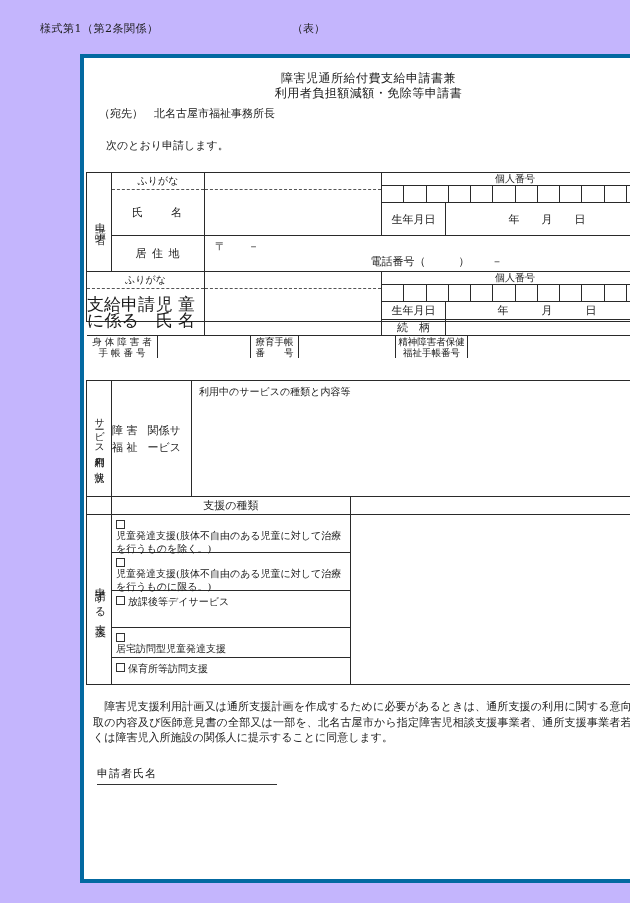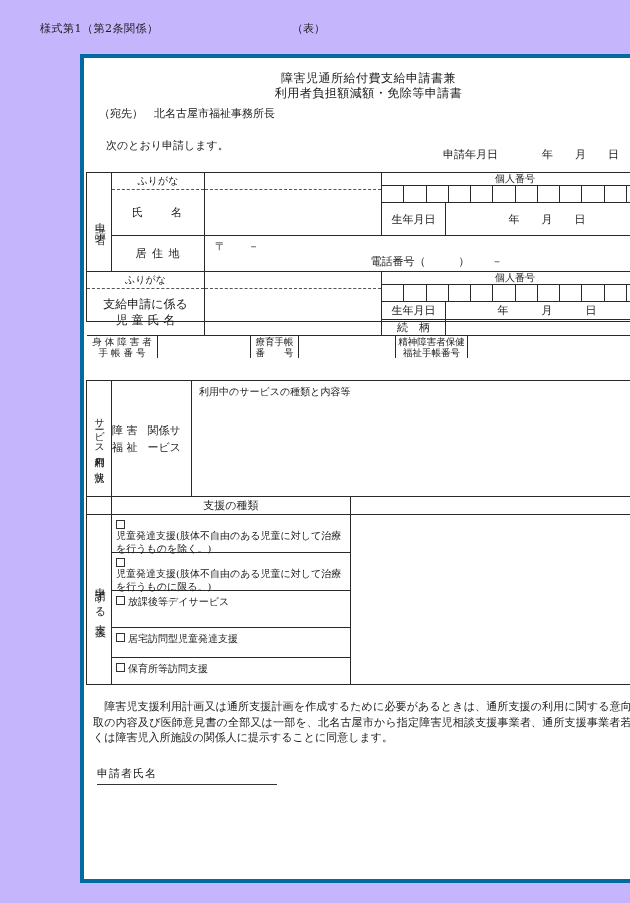--- a/index.html
+++ b/index.html
@@ -52,42 +52,42 @@
   .rowAddr{flex:1;display:flex;}
   .addrLabel{width:93px;display:flex;align-items:center;justify-content:center;font-size:11px;letter-spacing:1px;}
   .addrVal{flex:1;display:flex;flex-direction:column;justify-content:space-between;font-size:11px;}
   .postal{padding:3px 0 0 10px;}
   .phone{align-self:center;padding-bottom:2px;transform:translateX(10px);}
 
   .bandB{height:66px;display:flex;border-top:1px solid #2a2a2a;}
   .bLeft{width:295px;display:flex;border-right:1px solid #2a2a2a;}
   .bLabelCol{width:118px;display:flex;flex-direction:column;border-right:1px solid #2a2a2a;}
   .bBlankCol{flex:1;display:flex;flex-direction:column;}
-  .childName{flex:1;display:flex;flex-direction:column;align-items:center;justify-content:center;font-size:12px;line-height:16px;}
+  .childName{flex:1;display:flex;flex-direction:row;align-items:center;justify-content:center;font-size:17px;line-height:16px;}
   .bRight{flex:1;display:flex;flex-direction:column;}
   .row18{height:18px;display:flex;font-size:11px;}
 
   .bandC{flex:1;display:flex;border-top:1px solid #2a2a2a;font-size:9.5px;}
   .hb{display:flex;flex-direction:column;align-items:center;justify-content:center;line-height:11px;}
   .hb-blank{border-right:1px solid #2a2a2a;}
   .w71{width:71px;} .w93{width:93px;} .w48{width:48px;} .w97{width:97px;} .w72{width:72px;}
   .hb-last{flex:1;border-right:none;}
 
   .svcLabel{width:80px;display:flex;flex-direction:row;align-items:center;justify-content:center;font-size:11px;line-height:17px;}
   .svcContent{flex:1;font-size:10px;padding:4px 0 0 7px;}
 
   .hrow{height:18px;display:flex;border-bottom:1px solid #2a2a2a;font-size:11px;}
   .hcorner{width:25px;border-right:1px solid #2a2a2a;}
   .th1{width:239px;display:flex;align-items:center;justify-content:center;border-right:1px solid #2a2a2a;}
   .th2{flex:1;display:flex;align-items:center;justify-content:center;}
   .t3body{flex:1;display:flex;}
   .opts{width:239px;display:flex;flex-direction:column;border-right:1px solid #2a2a2a;}
   .opt{display:flex;padding:4px 3px 0 4px;border-bottom:1px solid #2a2a2a;font-size:10px;line-height:13px;}
   .opt:last-child{border-bottom:none;}
-  .h38{height:38px;flex-direction:column;} .h37{height:37px;} .h30{height:30px;} .hFlex{flex:1;}
+  .h38{height:38px;flex-direction:column;} .h37{height:37px;} .h30{height:30px;flex-direction:column;} .hFlex{flex:1;}
   .cb{width:9px;height:9px;border:1px solid #333;margin:1px 3px 0 0;flex:0 0 auto;}
   .optLabel{flex:1;}
   .detail{flex:1;}
 
   .consent{position:absolute;left:9px;top:641px;width:550px;font-size:11px;line-height:15.5px;text-align:justify;}
   .signature{position:absolute;left:13px;top:708px;width:180px;border-bottom:1px solid #333;padding-bottom:3px;font-size:11px;letter-spacing:1px;}
 </style>
 </head>
 <body>
 
@@ -96,21 +96,20 @@
   <div class="form-no">様式第1（第2条関係）</div>
   <div class="side-label">（表）</div>
 
   <div class="form-box" style="position:absolute;">
     <div class="title">
       <div>障害児通所給付費支給申請書兼</div>
       <div>利用者負担額減額・免除等申請書</div>
     </div>
     <div class="addressee">（宛先）　北名古屋市福祉事務所長</div>
     <div class="intro">次のとおり申請します。</div>
-    <div class="app-date">申請年月日　　　　年　　月　　日</div>
 
     <div class="tbl t1">
 
       <div class="bandA">
         <div class="vlab bR">
           <span class="vtext">申請者</span>
         </div>
         <div class="bandA-main">
           <div class="rowAB">
             <div class="colLabels bR">

